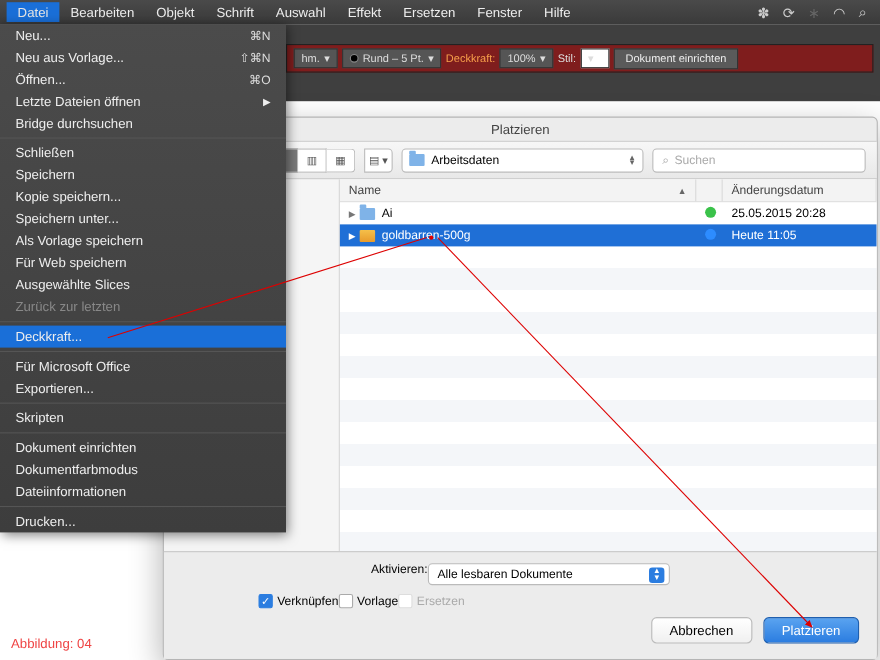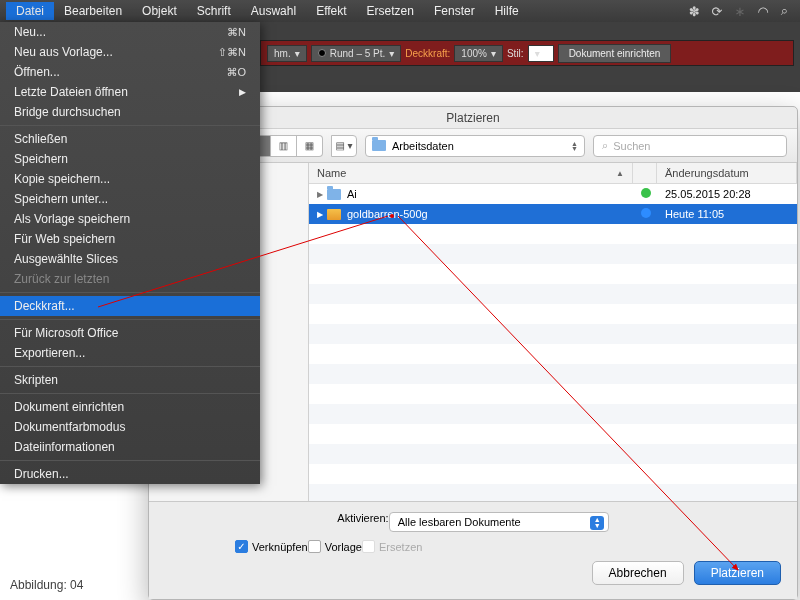--- a/index.html
+++ b/index.html
@@ -89,21 +89,21 @@
   .chk { display:flex; align-items:center; gap:4px; }
   .chkbox{width:13px;height:13px;border:1px solid #aaa;border-radius:2px;background:#fff;display:flex;align-items:center;justify-content:center;font-size:10px;color:#fff;}
   .chkbox.on{background:#2b7de0;border-color:#2b7de0;}
   .chk.dis{color:#aaa;} .chk.dis .chkbox{border-color:#ddd;}
   .ft-btns { display:flex; justify-content:flex-end; gap:10px; margin-top:6px;}
   .btn { padding: 4px 16px; border-radius:5px; border:1px solid #bbb; background:linear-gradient(#fff,#f0f0f0); font-size:12px;}
   .btn.primary{background:linear-gradient(#5aa3f0,#2b7de0);color:#fff;border-color:#1f5fae;}
 
   
   .arrow-svg{position:absolute; top:0; left:0; pointer-events:none; z-index:10;}
-  .caption{position:absolute; left:10px; bottom:8px; color:#404040; font-size:12px; z-index:11;}
+  .caption{position:absolute; left:10px; bottom:8px; color:#ef4444; font-size:12px; z-index:11;}
 </style>
 </head>
 <body>
 
 <div class="menubar">
   <span class="mitem active">Datei</span>
   <span class="mitem">Bearbeiten</span>
   <span class="mitem">Objekt</span>
   <span class="mitem">Schrift</span>
   <span class="mitem">Auswahl</span>

